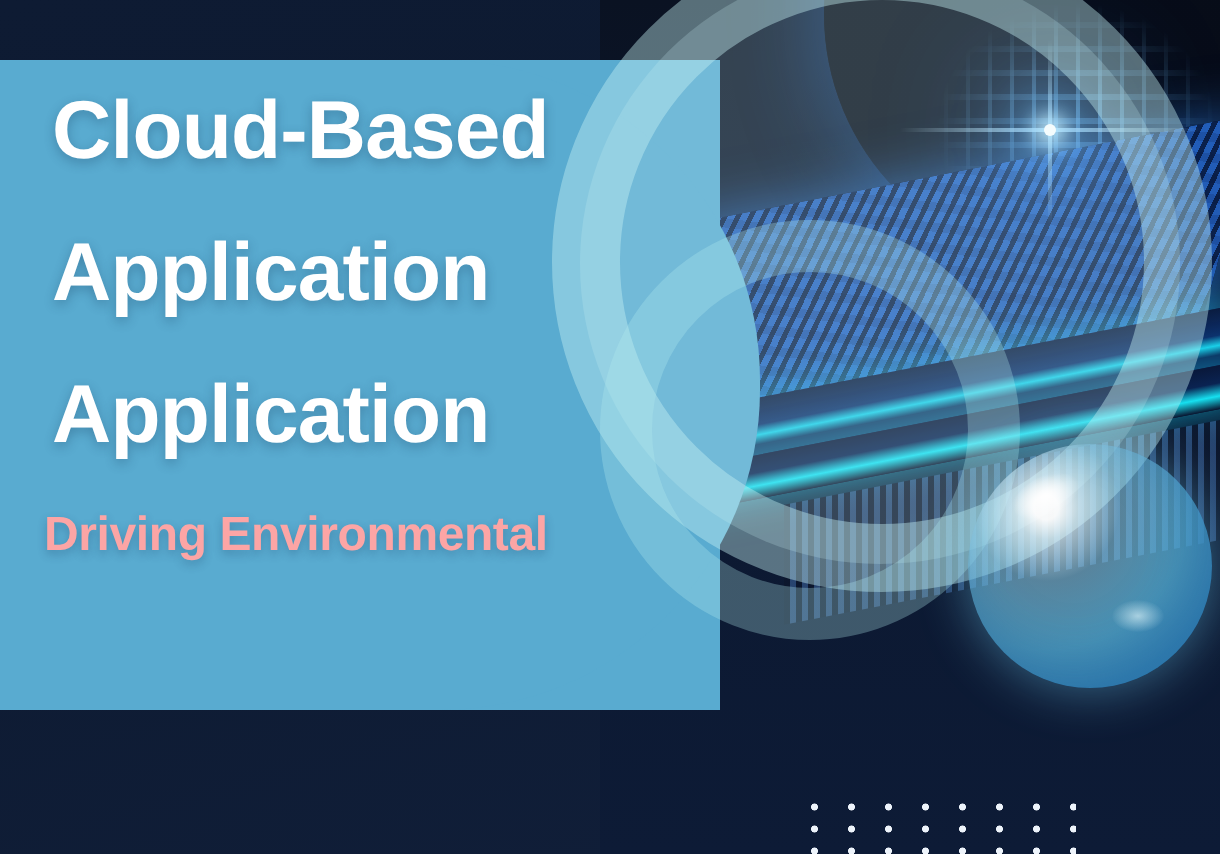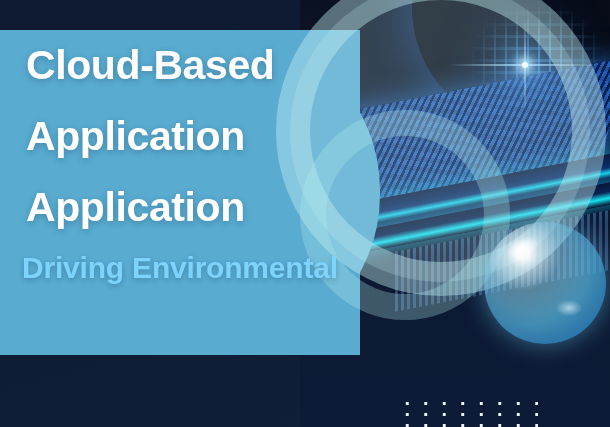--- a/index.html
+++ b/index.html
@@ -164,23 +164,23 @@
     color:#ffffff;
     font-weight:bold;
     font-size:41px;
     line-height:71px;
     letter-spacing:-.4px;
     margin-left:26px;
     text-shadow:0 2px 6px rgba(20,60,95,.33);
     white-space:nowrap;
   }
   .sub-line{
-    color:#7dd3fc;
+    color:#fca5a5;
     font-weight:bold;
-    font-size:30px;
+    font-size:24px;
     line-height:50px;
     letter-spacing:-.2px;
     margin-left:22px;
     text-shadow:0 2px 5px rgba(20,60,95,.30);
     white-space:nowrap;
   }
   .watermark{
     position:absolute;left:48px;top:300px;
     font-size:9px;letter-spacing:1.5px;
     color:rgba(255,255,255,.22);

